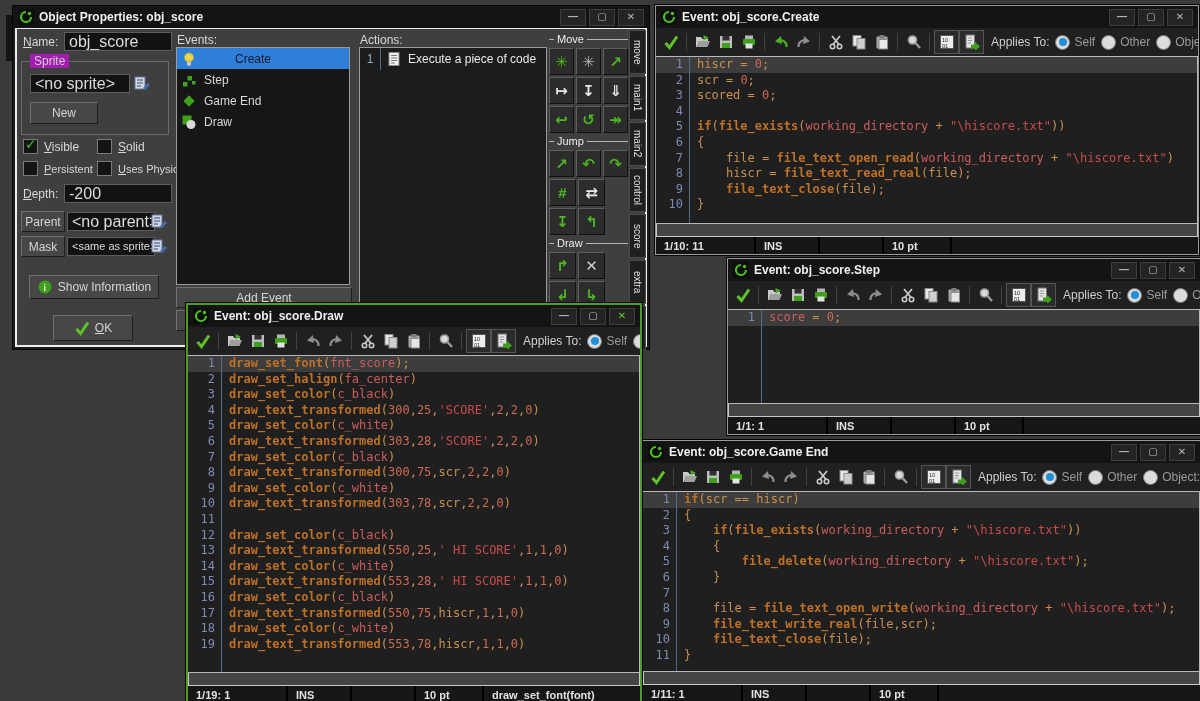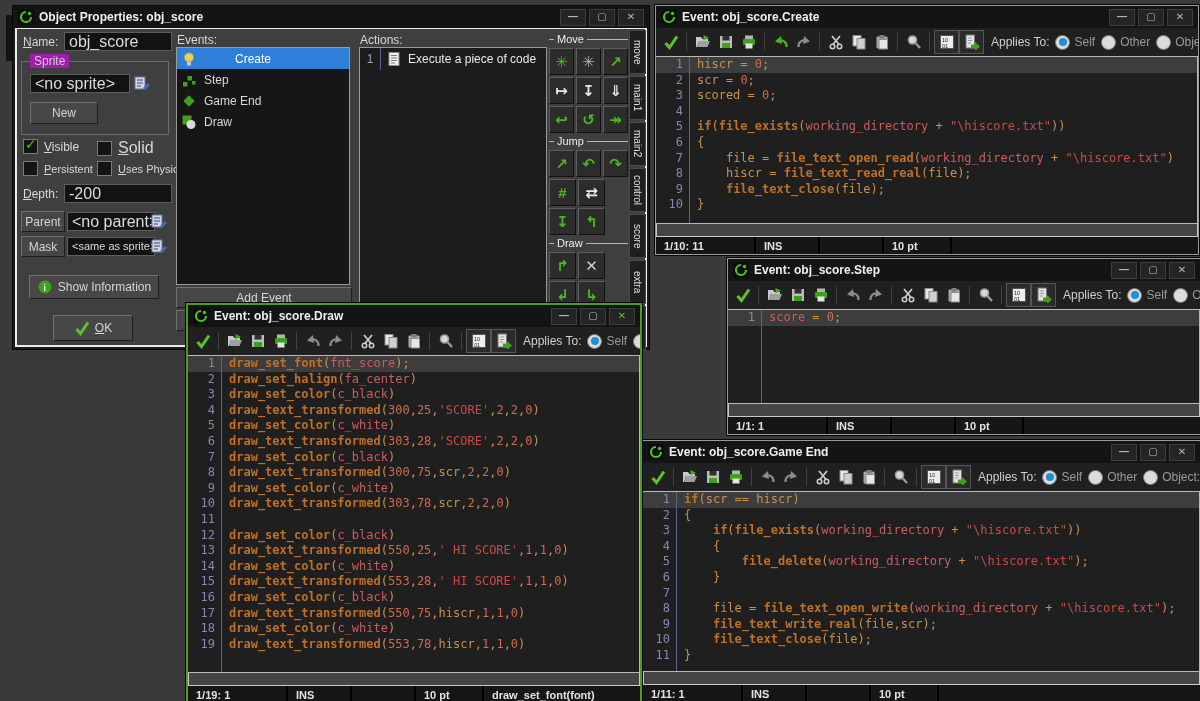--- a/index.html
+++ b/index.html
@@ -25,21 +25,21 @@
          color:#d5d5d5;font-size:12px;display:flex;align-items:center;justify-content:center;gap:5px;}
   .groupbox{position:absolute;border:1px solid #6a6a6a;}
   .groupbox>.glegend{position:absolute;top:-8px;left:8px;background:#a21caf;padding:0 4px;color:#d0d0d0;}
   .cb{position:absolute;display:flex;align-items:center;gap:6px;}
   .cb .box{width:13px;height:13px;background:#141414;border:1px solid #7a7a7a;position:relative;flex:none;}
   .cb .box .mark{position:absolute;left:1px;top:-4px;color:#4db81f;font-size:14px;font-weight:bold;}
   
   .panel-label{position:absolute;color:#d8d8d8;}
   .listbox{position:absolute;background:#161616;border:1px solid #9a9a9a;overflow:hidden;}
   .ev-item{height:21px;display:flex;align-items:center;gap:7px;padding:0 4px;color:#d9d9d9;}
-  .ev-item.sel{background:#2e7fd9;color:#ffffff;gap:38px;}
+  .ev-item.sel{background:#2e7fd9;color:#0f172a;gap:38px;}
   .ac-item{height:22px;display:flex;align-items:center;color:#e8e8e8;}
   .ac-item .num{width:20px;text-align:center;color:#9aa7c0;flex:none;}
   .ac-item .vsep{width:1px;height:100%;background:#56678f;margin-right:5px;flex:none;}
   
   .sec-head{display:flex;align-items:center;color:#ececec;font-size:11px;gap:3px;margin:0 0 3px 0;}
   .sec-head::before{content:"";width:5px;height:1px;background:#b5b5b5;}
   .sec-head::after{content:"";flex:1;height:1px;background:#b5b5b5;}
   .agrid-row{display:flex;gap:2px;margin-bottom:2px;}
   .abtn{width:25px;height:25px;background:#2c2c2c;border:1px solid;border-color:#5e5e5e #101010 #101010 #5e5e5e;
         display:flex;align-items:center;justify-content:center;font-size:15px;font-weight:bold;}
@@ -118,21 +118,21 @@
       </div>
       <div id="op-checkboxes">
           <span class="cb" style="left:6px;top:110px;">
             <span class="box">
               <span class="mark">✓</span>
             </span>
             <span class="uf" style="font-size:12px">Visible</span>
           </span>
           <span class="cb" style="left:80px;top:110px;">
             <span class="box"></span>
-            <span class="uf" style="font-size:16px">Solid</span>
+            <span class="uf" style="font-size:12px">Solid</span>
           </span>
           <span class="cb" style="left:6px;top:132px;">
             <span class="box"></span>
             <span class="uf" style="font-size:11px">Persistent</span>
           </span>
           <span class="cb" style="left:80px;top:132px;">
             <span class="box"></span>
             <span class="uf" style="font-size:11px">Uses Physics</span>
           </span>
         </div>

